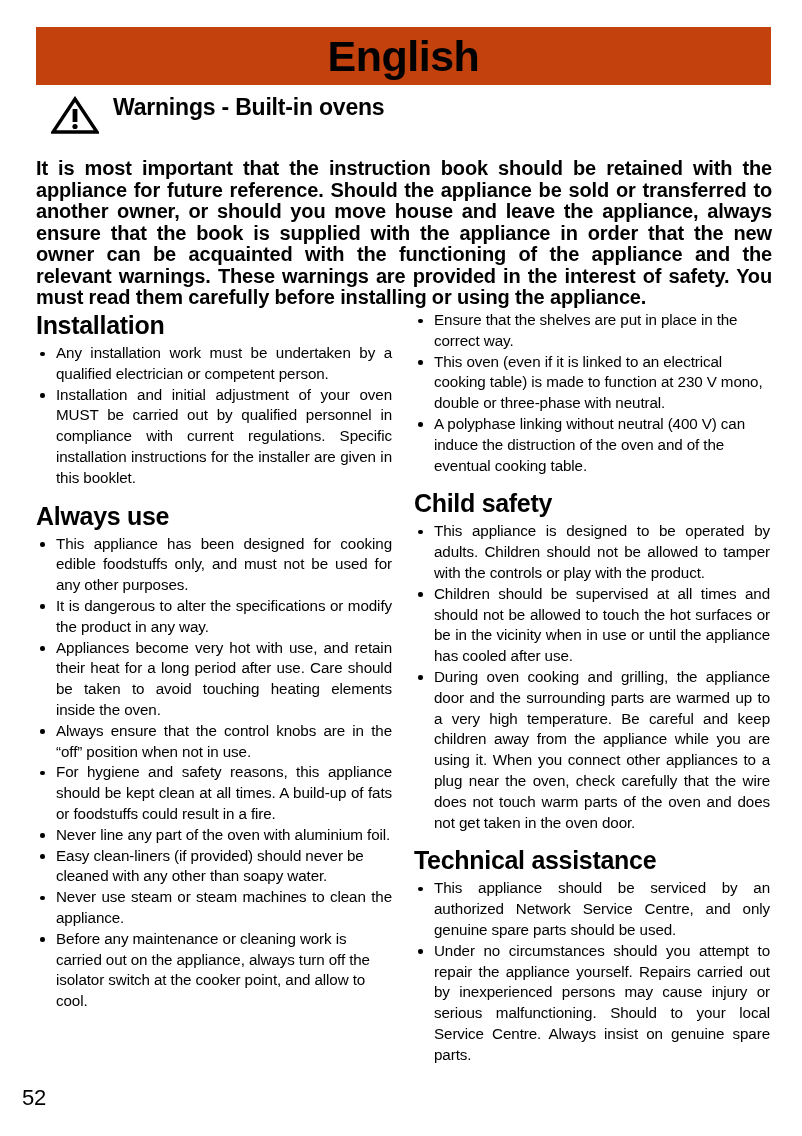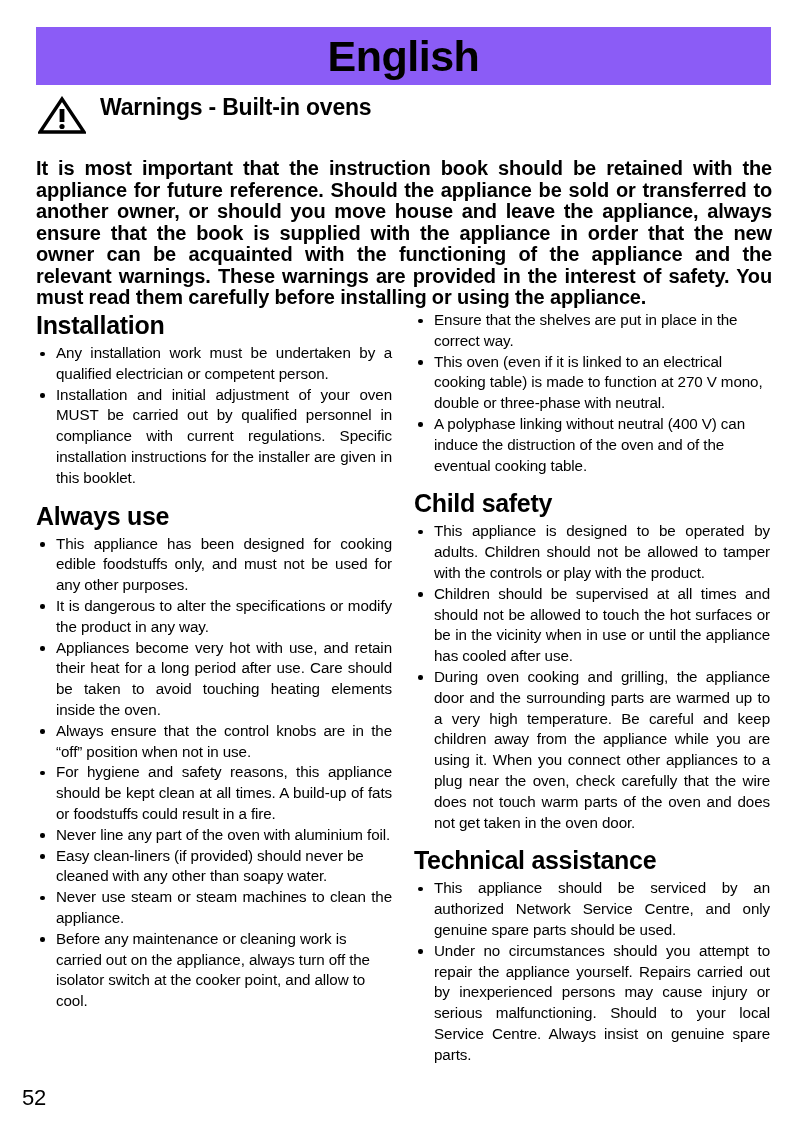--- a/index.html
+++ b/index.html
@@ -38,21 +38,21 @@
   .lang-banner-title {
     font-size: 43px;
     font-weight: bold;
     letter-spacing: -0.5px;
     line-height: 1;
   }
 
   
   .warn-row {
     position: absolute;
-    left: 38px;
+    left: 51px;
     top: 94px;
     width: 735px;
     height: 40px;
   }
   .warn-icon {
     position: absolute;
     left: 0px;
     top: 2px;
     width: 48px;
     height: 38px;
@@ -142,21 +142,21 @@
     font-size: 22px;
     line-height: 28px;
     letter-spacing: -0.2px;
   }
 </style>
 </head>
 <body>
 
 <div class="page">
 
-  <div class="lang-banner" style="background: #8b5cf6;">
+  <div class="lang-banner" style="background: #c2410c;">
     <div class="lang-banner-title">English</div>
   </div>
 
   <div class="warn-row">
     <span class="warn-icon">
       <svg width="48" height="38" viewBox="0 0 48 38" xmlns="http://www.w3.org/2000/svg">
         <polygon points="24,3 46,36 2,36" fill="none" stroke="#000" stroke-width="3.4" stroke-linejoin="miter"></polygon>
         <rect x="21.6" y="13" width="4.8" height="13" fill="#000"></rect>
         <circle cx="24" cy="30.5" r="2.6" fill="#000"></circle>
       </svg>
@@ -223,21 +223,21 @@
 
   <div class="col col-right">
 
     <ul class="bullets">
       <li class="nojust">
         <span class="bullet-dot"></span>
         <span class="bullet-text">Ensure that the shelves are put in place in the correct way.</span>
       </li>
       <li class="nojust">
         <span class="bullet-dot"></span>
-        <span class="bullet-text">This oven (even if it is linked to an electrical cooking table) is made to function at 270 V mono, double or three-phase with neutral.</span>
+        <span class="bullet-text">This oven (even if it is linked to an electrical cooking table) is made to function at 230 V mono, double or three-phase with neutral.</span>
       </li>
       <li class="nojust">
         <span class="bullet-dot"></span>
         <span class="bullet-text">A polyphase linking without neutral (400 V) can induce the distruction of the oven and of the eventual cooking table.</span>
       </li>
     </ul>
 
     <h2 class="sec-title tight-top">Child safety</h2>
     <ul class="bullets">
       <li>

